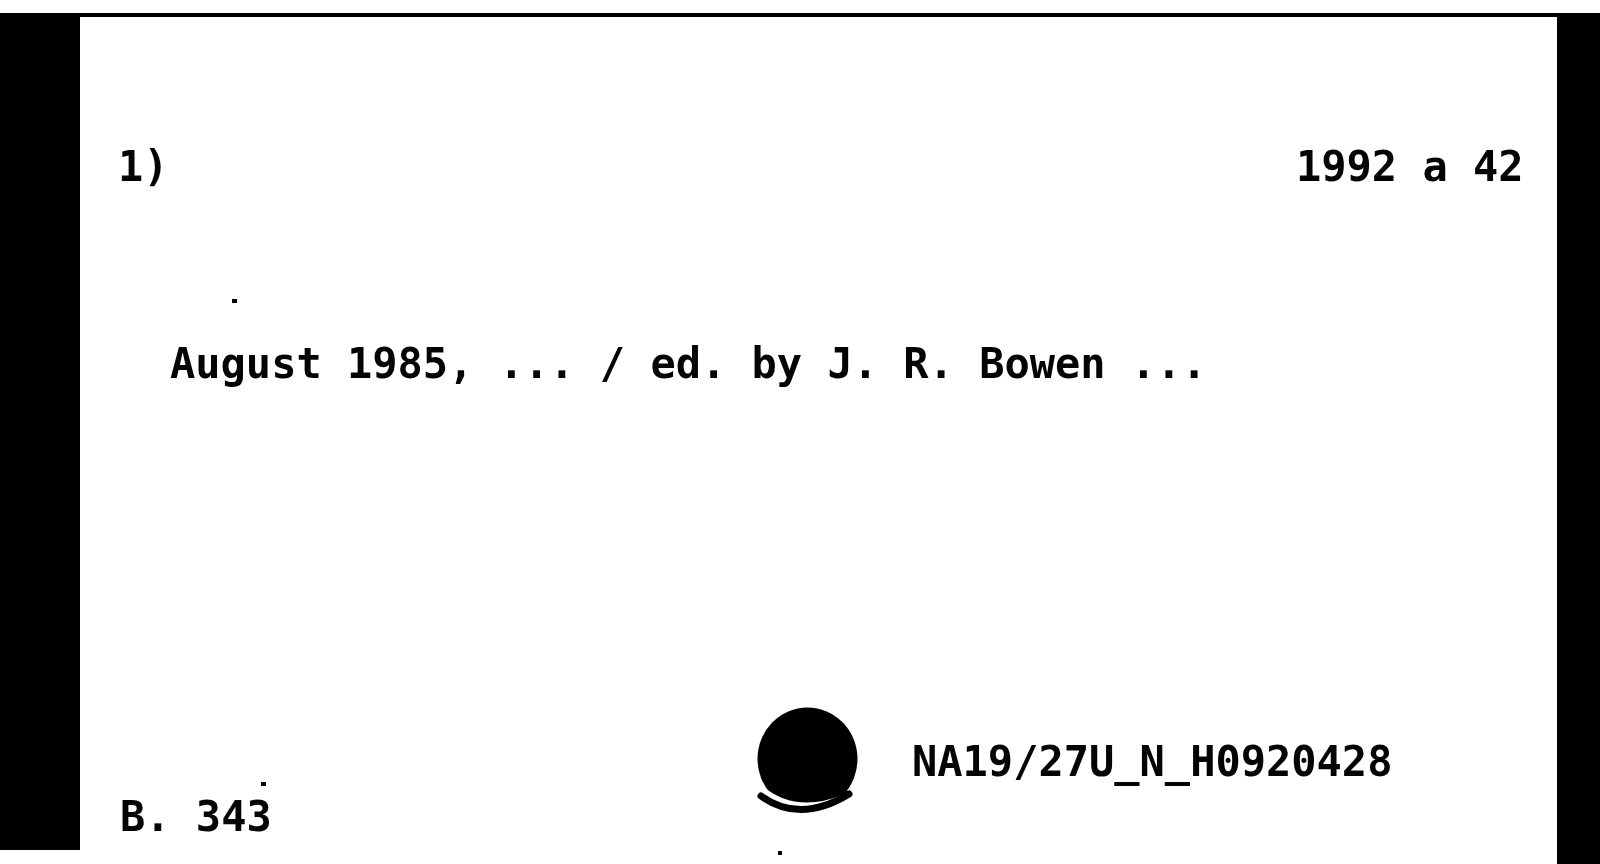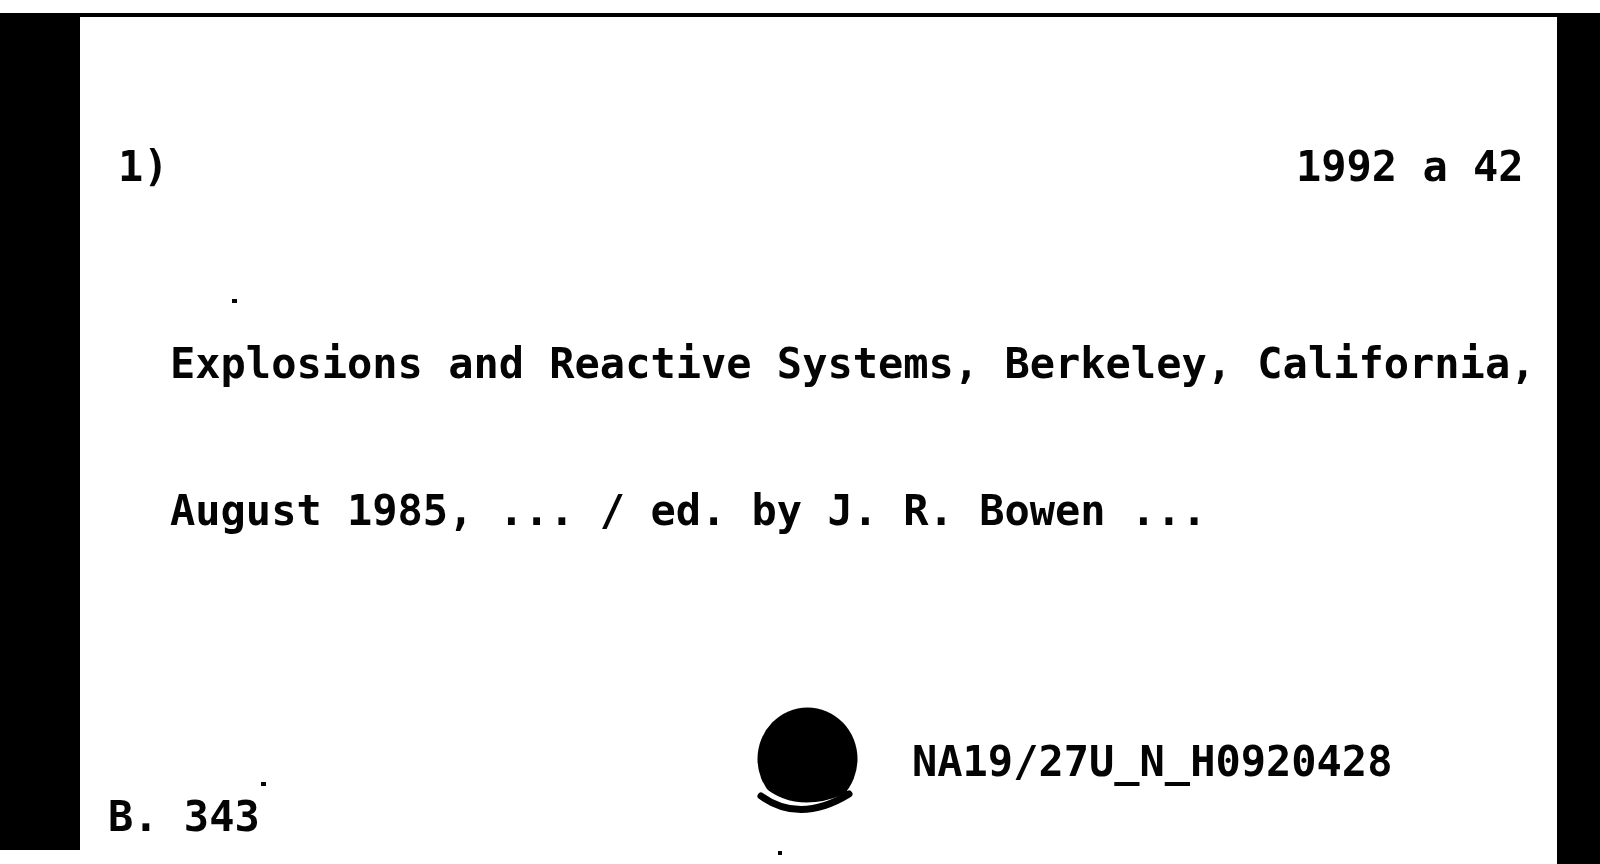--- a/index.html
+++ b/index.html
@@ -41,21 +41,21 @@
     position: absolute;
     font-size: 42px;
     line-height: 49.3px;
     white-space: pre;
     letter-spacing: 0;
   }
   .entry-number { left: 118px; top: 142px; }
   .year-code   { left: 1296px; top: 142px; }
   .card-body   { left: 170px; top: 240px; }
   .shelfmark   { left: 912px; top: 737px; }
-  .bottom-code { left: 108px; top: 792px; }
+  .bottom-code { left: 120px; top: 792px; }
   
   .punch-mark {
     position: absolute;
     left: 745px; top: 697px;
     width: 130px; height: 135px;
   }
   
   .speck {
     position: absolute;
     background: #040404;
@@ -71,21 +71,20 @@
 
   <div class="film-top-bar"></div>
   <div class="film-left"></div>
   <div class="film-right"></div>
 
   <div class="txt entry-number">1)</div>
 
   <div class="txt year-code">1992 a 42</div>
 
   <div class="txt card-body">
-    <div>Explosions and Reactive Systems, Berkeley, California,</div>
     <div>August 1985, ... / ed. by J. R. Bowen ...</div>
     
     
     
     
     
   </div>
 
   <svg class="punch-mark" viewBox="0 0 130 135" xmlns="http://www.w3.org/2000/svg">
     <ellipse cx="62.5" cy="62" rx="50" ry="51.5" fill="#000"></ellipse>

